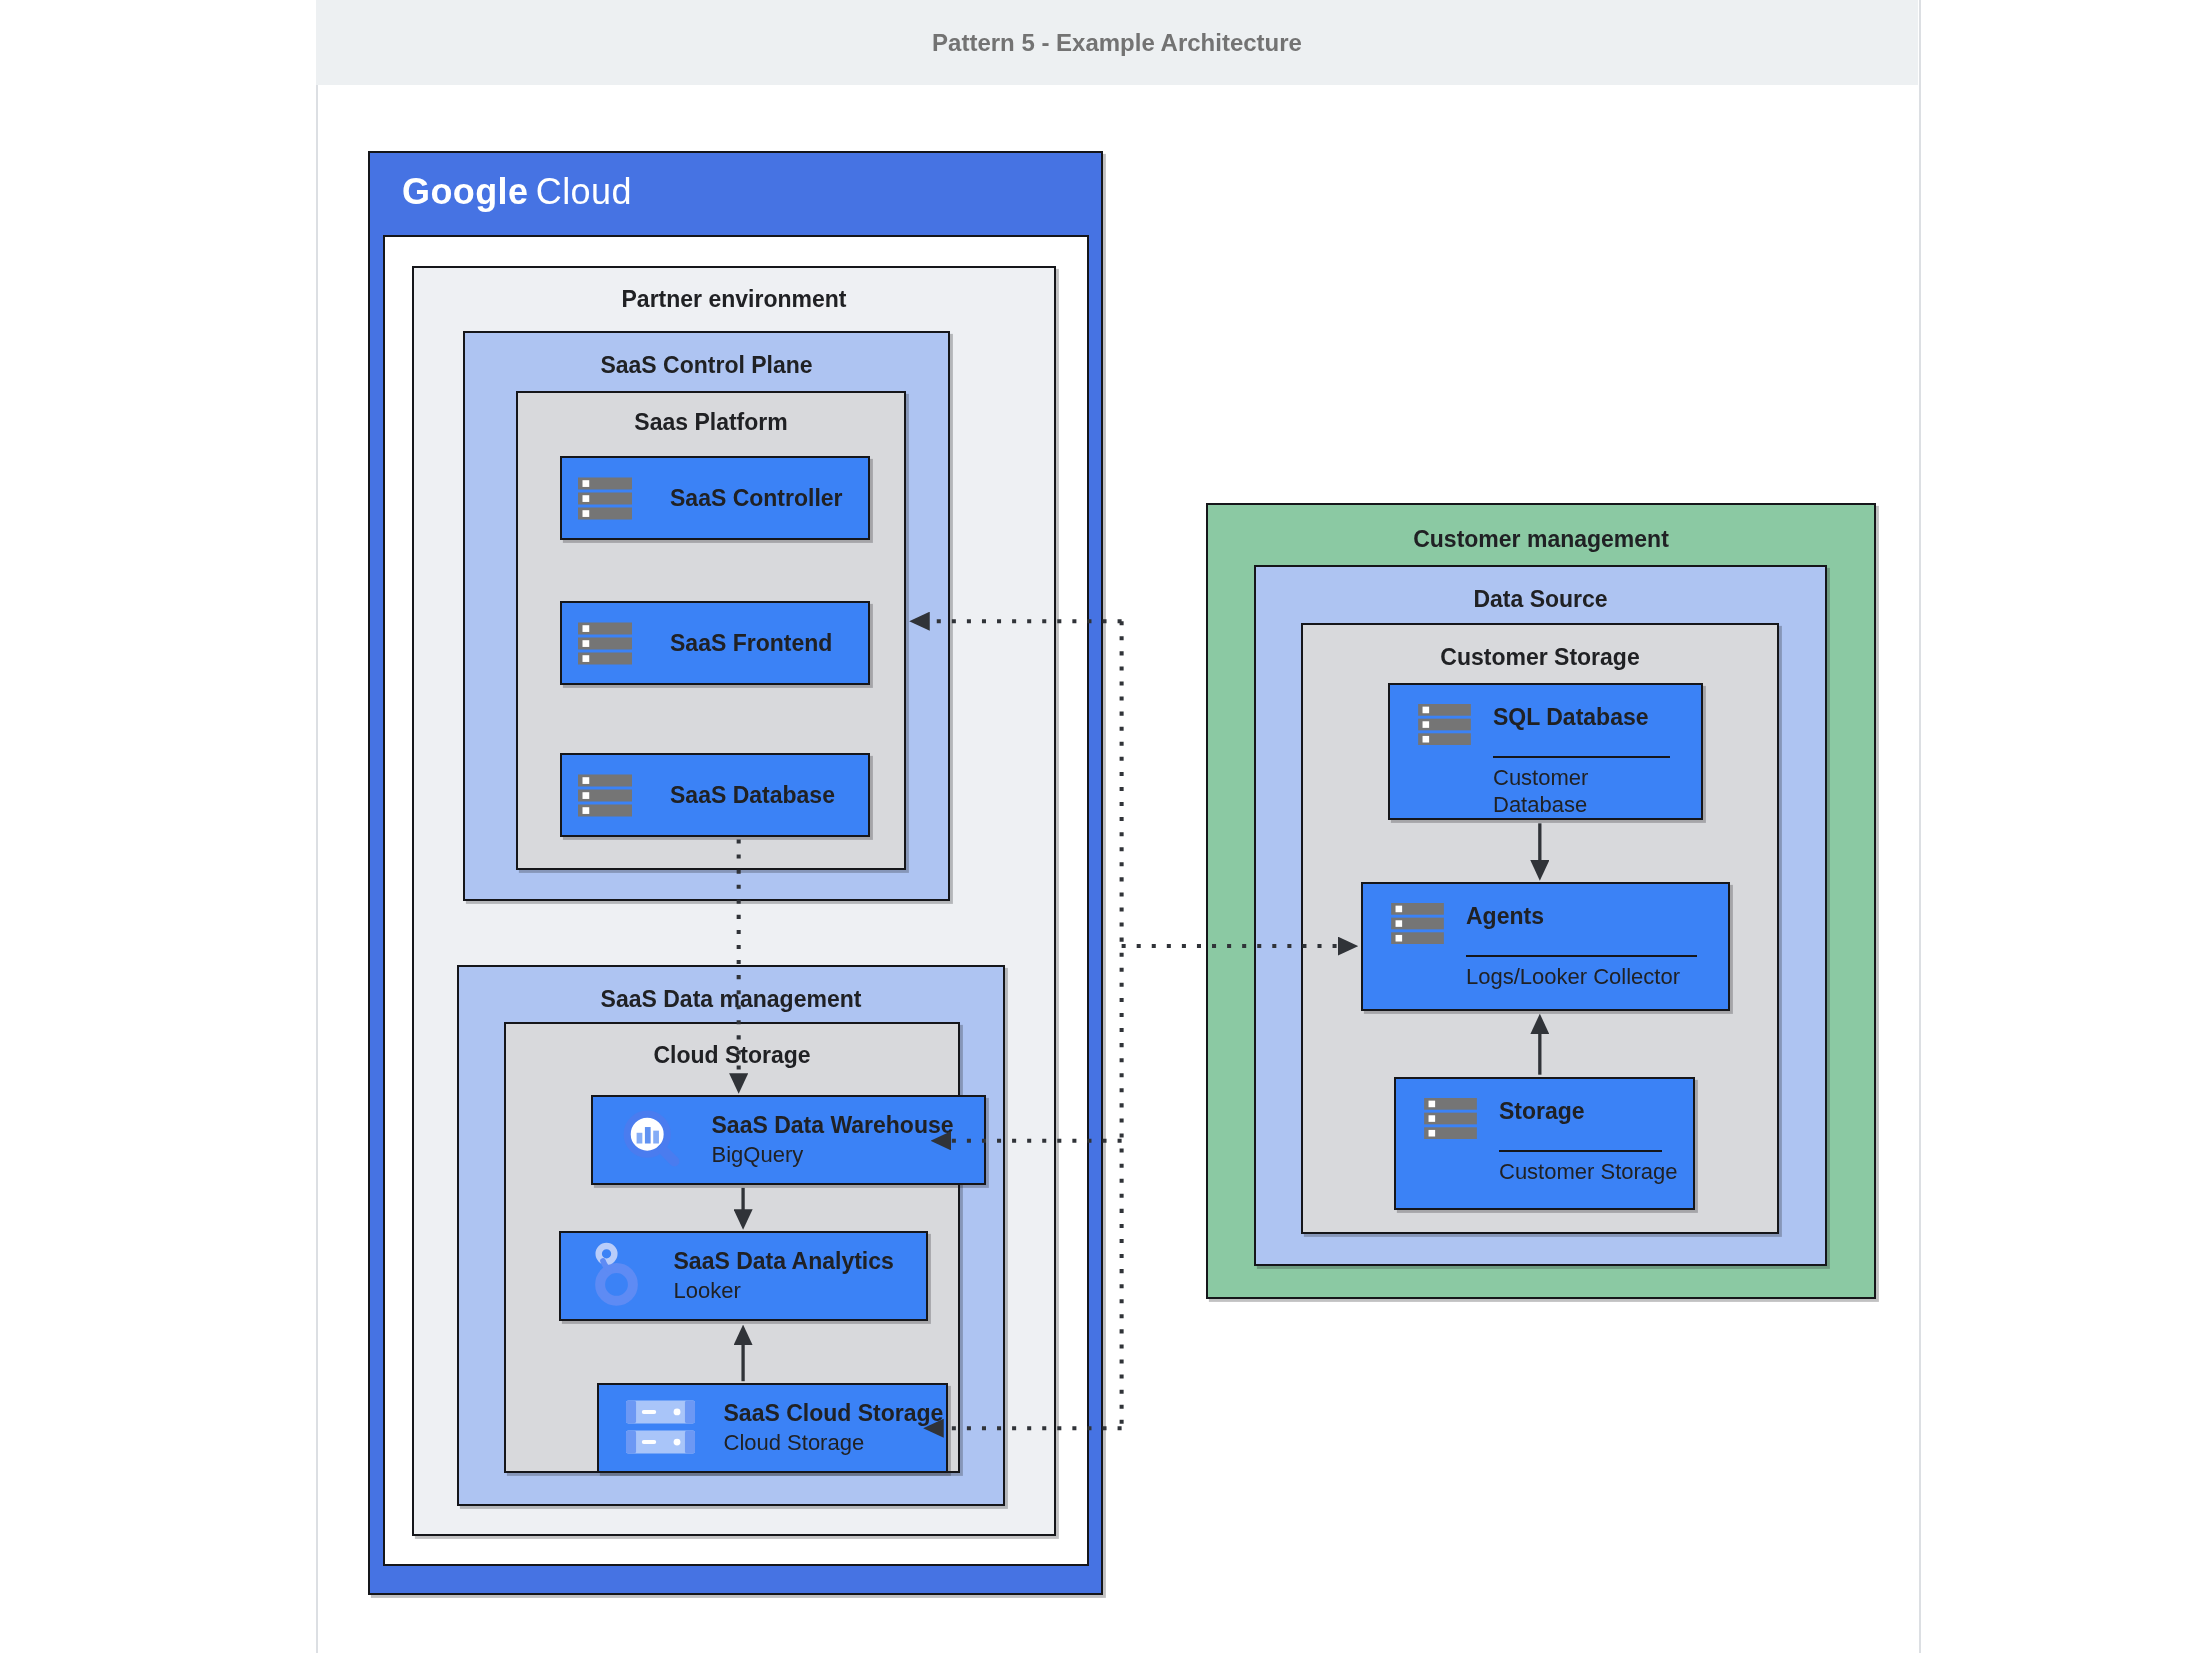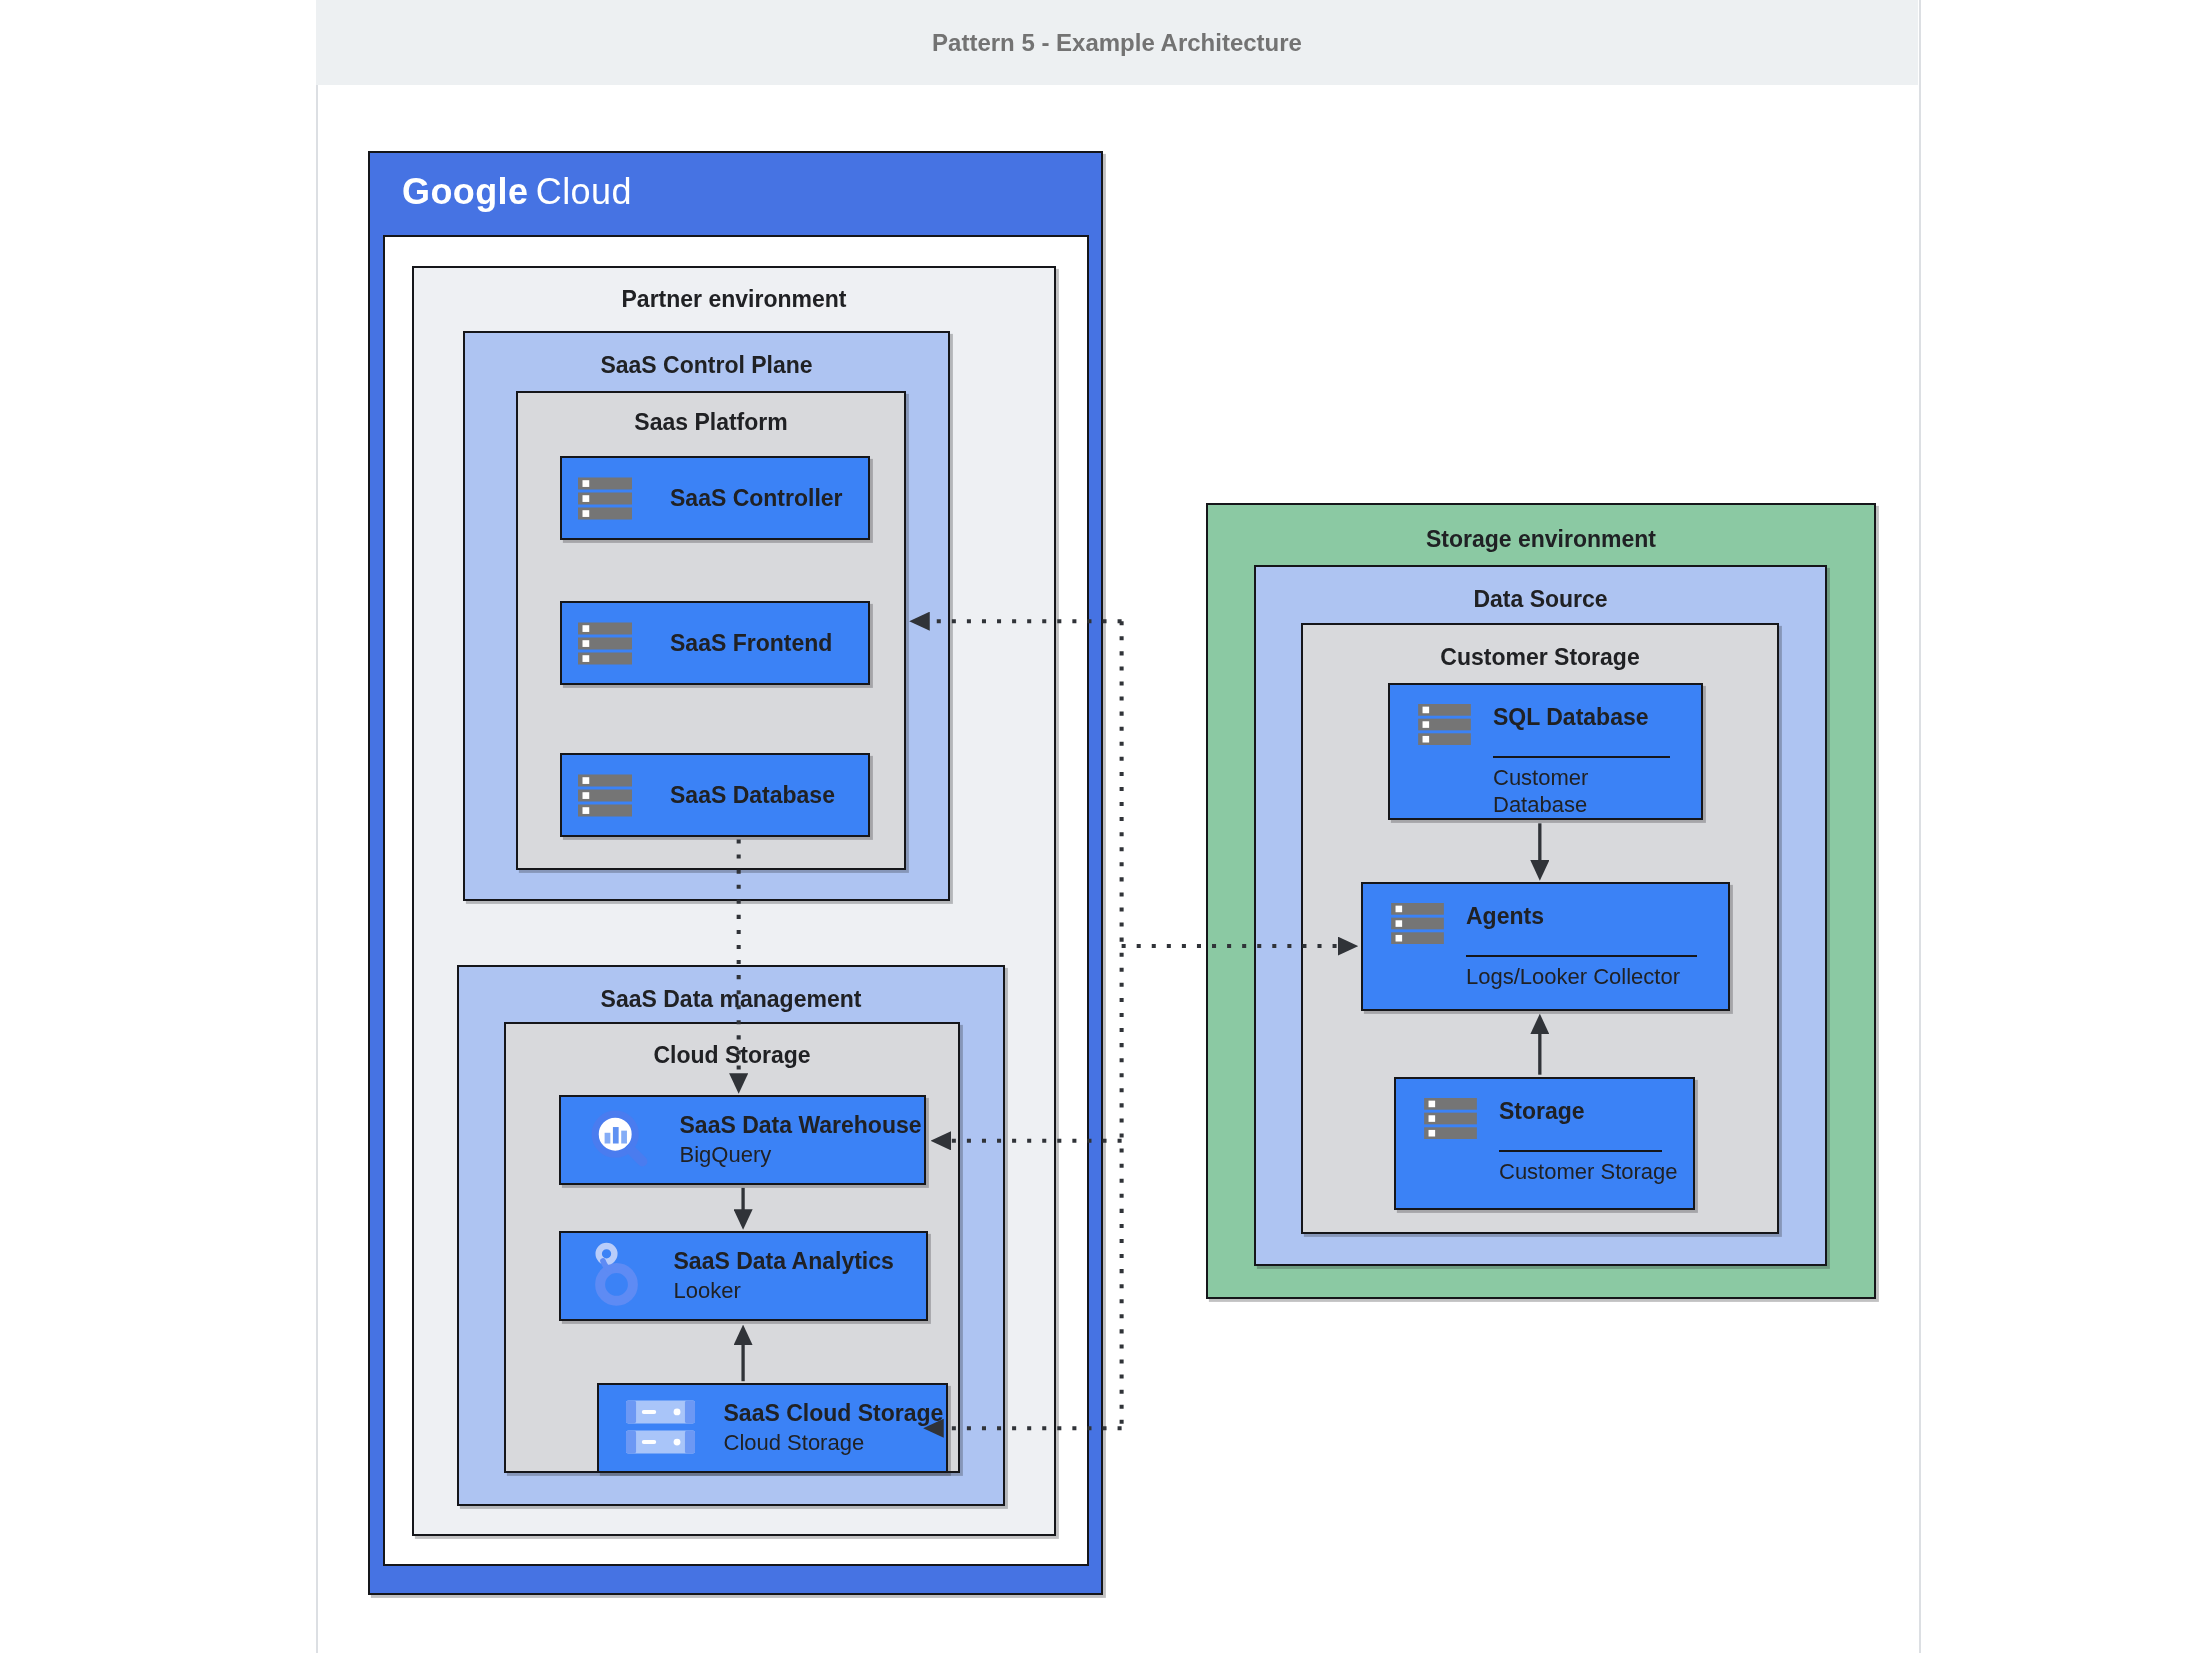--- a/index.html
+++ b/index.html
@@ -116,21 +116,21 @@
   </div>
 
   <div class="panel" style="left:457px;top:965px;width:548px;height:541px;background:#aec4f2;">
     <div class="g-label" style="top:19px;">SaaS Data management</div>
   </div>
 
   <div class="panel" style="left:504px;top:1022px;width:456px;height:451px;background:#d8d9dc;">
     <div class="g-label" style="top:17.6px;">Cloud Storage</div>
   </div>
 
-  <div class="card row2" style="left:559px;top:1095px;width:367px;height:90px;">
+  <div class="card row2" style="left:591px;top:1095px;width:395px;height:90px;">
     <span class="icon-wrap">
       <svg width="63" height="63" viewBox="0 0 44 44">
         <circle cx="19" cy="19" r="14" fill="#ffffff" stroke="#4A7CEF" stroke-width="5"></circle>
         <rect x="11.6" y="18" width="4" height="7.5" fill="#84ACF6"></rect>
         <rect x="17.4" y="14" width="4" height="11.5" fill="#5F91F2"></rect>
         <rect x="23.2" y="16.5" width="4" height="9" fill="#84ACF6"></rect>
         <path d="M29.5 29.5 L38 38" stroke="#4A7CEF" stroke-width="7" stroke-linecap="round"></path>
       </svg>
     </span>
     <span class="txt">
@@ -172,21 +172,21 @@
         </g>
       </svg>
     </span>
     <span class="txt">
       <div class="t1">SaaS Cloud Storage</div>
       <div class="t2">Cloud Storage</div>
     </span>
   </div>
 
   <div class="panel" style="left:1206px;top:503px;width:670px;height:796px;background:#8bc9a3;">
-    <div class="g-label" style="top:20.6px;">Storage environment</div>
+    <div class="g-label" style="top:20.6px;">Customer management</div>
   </div>
 
   <div class="panel" style="left:1254px;top:565px;width:573px;height:701px;background:#aec4f2;">
     <div class="g-label" style="top:19px;">Data Source</div>
   </div>
 
   <div class="panel" style="left:1301px;top:623px;width:478px;height:611px;background:#d8d9dc;">
     <div class="g-label" style="top:19px;">Customer Storage</div>
   </div>
 

